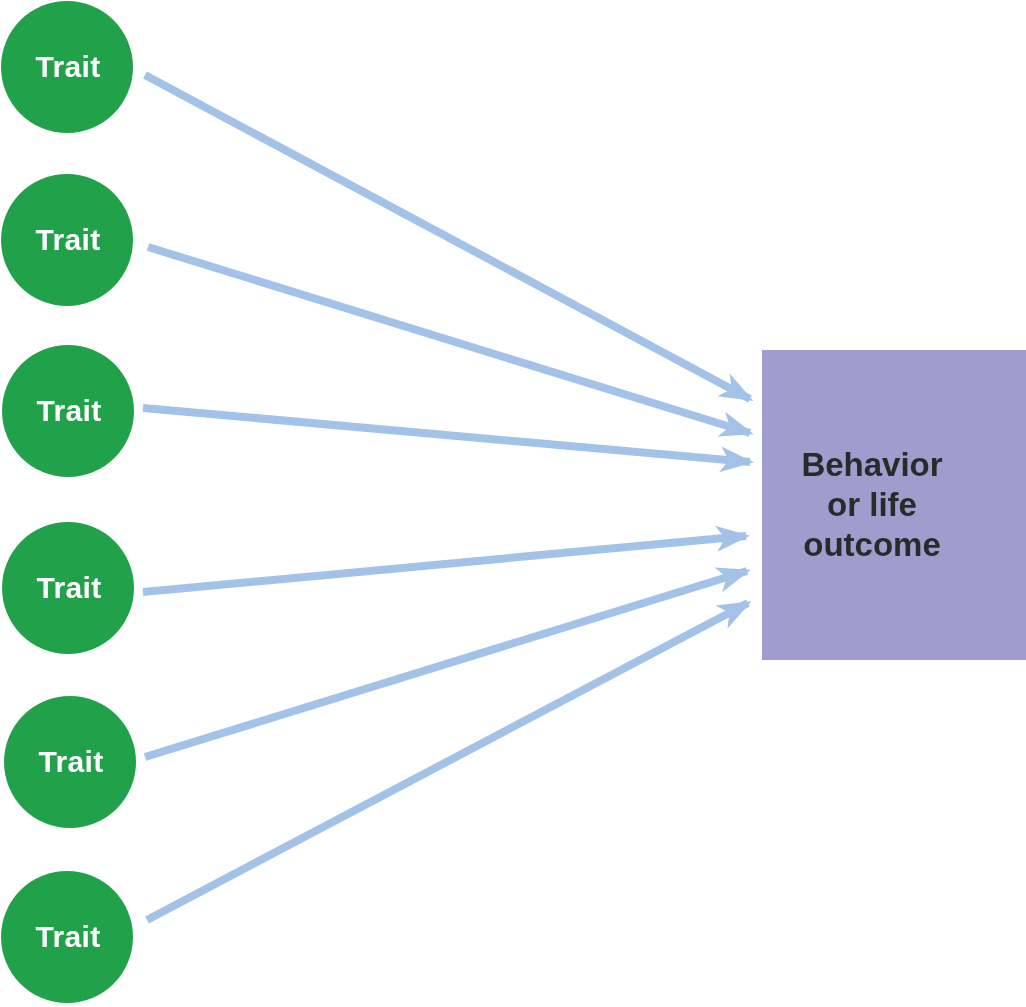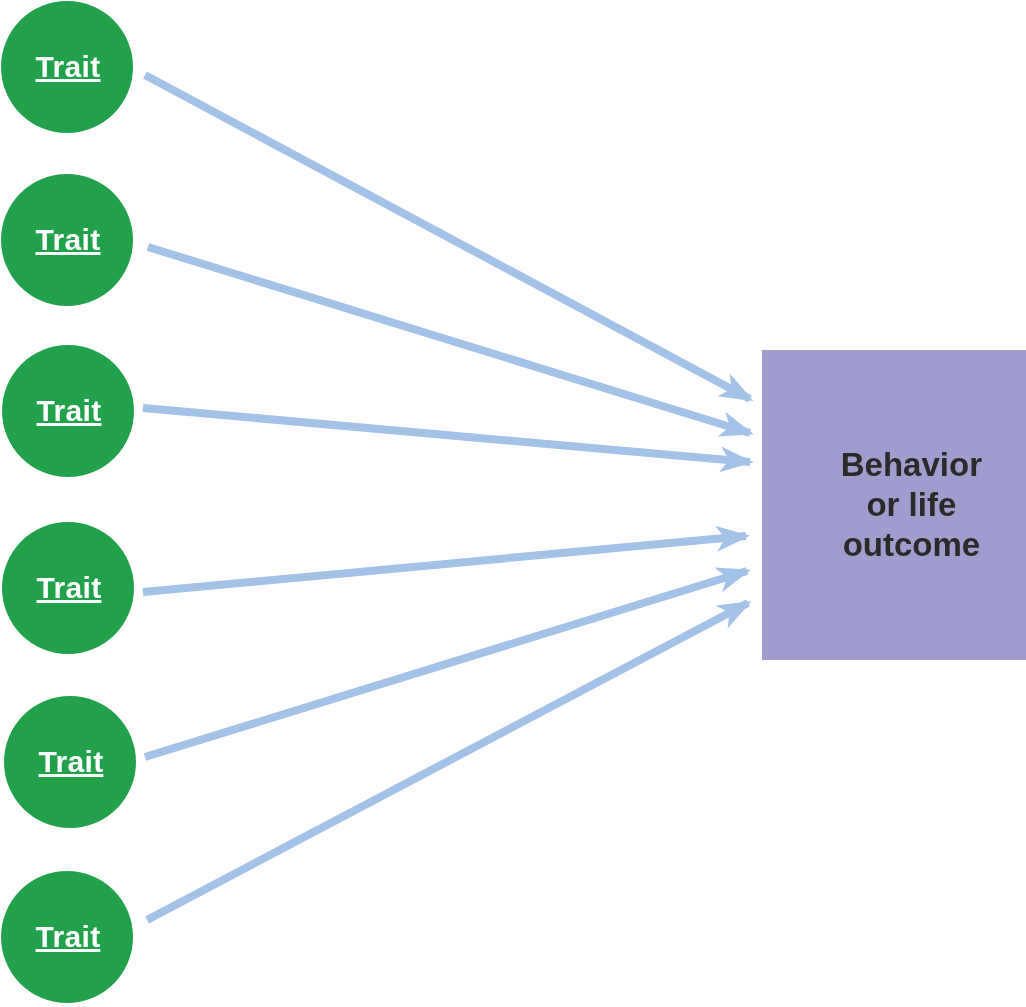--- a/index.html
+++ b/index.html
@@ -22,31 +22,30 @@
   }
   .trait-label {
     position: absolute;
     width: 136px;
     text-align: center;
     font-size: 30px;
     font-weight: bold;
     color: #ffffff;
     letter-spacing: 0.3px;
     pointer-events: none;
-    text-decoration: underline;
   }
   .outcome-label-box {
     position: absolute;
     left: 762px;
     top: 350px;
     width: 220px;
     height: 310px;
     display: flex;
     align-items: center;
-    justify-content: flex-end;
+    justify-content: center;
     pointer-events: none;
   }
   .outcome-label-text {
     white-space: pre-line;
     text-align: center;
     font-size: 33px;
     font-weight: bold;
     line-height: 1.22;
     color: #2b2a2a;
   }

